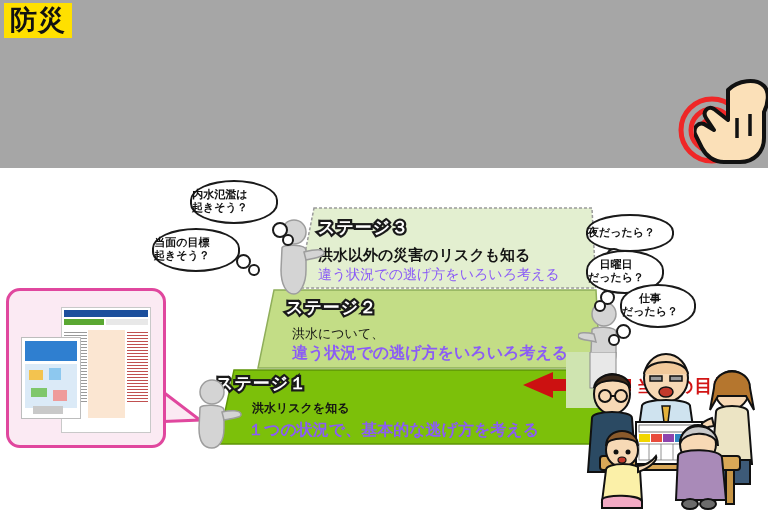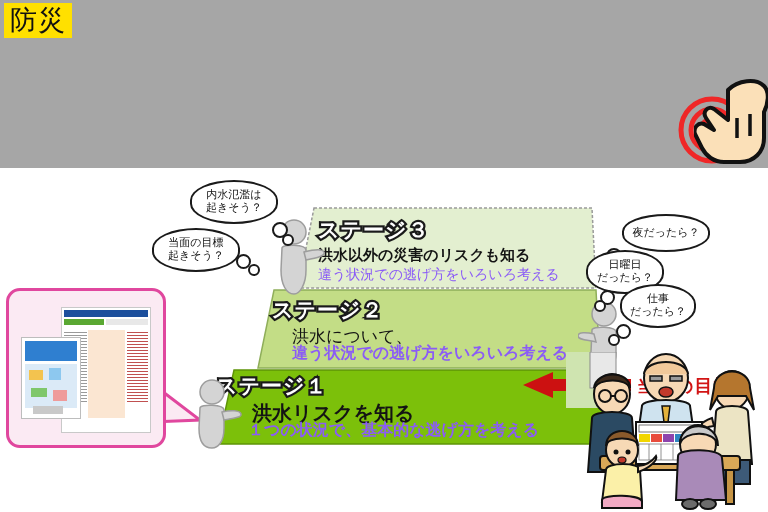--- a/index.html
+++ b/index.html
@@ -11,21 +11,21 @@
   #root{position:absolute;left:0;top:0;width:768px;height:512px;}
 
   
   .banner{
     position:absolute;left:0;top:0;width:768px;height:168px;
     background:#a6a6a6;overflow:hidden;
   }
   .badge{
     position:absolute;left:4px;top:3px;
     background:#ffe000;color:#111;
-    font-size:27px;font-weight:normal;line-height:1;
+    font-size:27px;font-weight:bold;line-height:1;
     padding:3px 6px 5px 6px;letter-spacing:1px;
   }
   .headline{
     position:absolute;left:0;top:34px;width:768px;
     text-align:center;
     font-size:42px;font-weight:bold;line-height:1.32;
     color:#ffffff;
     letter-spacing:4px;
     -webkit-text-stroke:7px #4d4d4d;
     paint-order:stroke fill;
@@ -39,21 +39,21 @@
   
   .stage{      
     position:absolute;
     color:#1a1a1a;
     box-sizing:border-box;
   }
   .stage .shape{position:absolute;left:0;top:0;width:100%;height:100%;}
 
   .s-title{
     position:absolute;
-    font-size:21px;font-weight:bold;letter-spacing:1px;
+    font-size:17px;font-weight:bold;letter-spacing:1px;
     color:#ffffff;
     -webkit-text-stroke:4.5px #1a1a1a;
     paint-order:stroke fill;
     white-space:nowrap;
   }
   .s-l1{position:absolute;font-weight:bold;font-size:15px;white-space:nowrap;color:#141414;}
   .s-l2{position:absolute;font-size:14px;white-space:nowrap;color:#8b5cf6;}
 
   
   .goal{
@@ -64,22 +64,22 @@
     paint-order:stroke fill;
     white-space:nowrap;
   }
   .arrow{position:absolute;left:523px;top:372px;width:108px;height:26px;}
 
   
   .bub{
     position:absolute;
     background:#ffffff;border:2px solid #1a1a1a;border-radius:50%/46%;
     color:#111;text-align:center;
-    display:flex;align-items:center;justify-content:center;
-    line-height:1.18;font-size:11px;font-weight:normal;
+    display:flex;align-items:center;justify-content:flex-start;
+    line-height:1.18;font-size:11px;font-weight:bold;
     box-sizing:border-box;
   }
   .dot{position:absolute;background:#fff;border:2px solid #1a1a1a;border-radius:50%;}
 
   
   .pink{
     position:absolute;left:6px;top:288px;width:160px;height:160px;
     background:#fbeaf3;border:3px solid #e0479e;border-radius:14px;
     box-sizing:border-box;
   }
@@ -216,31 +216,31 @@
   </div>
   <div class="s-title" style="left:318px;top:216px;">ステージ３</div>
   <div class="s-l1" style="left:318px;top:246px;">洪水以外の災害のリスクも知る</div>
   <div class="s-l2" style="left:318px;top:266px;">違う状況での逃げ方をいろいろ考える</div>
 
   <div class="stage" style="left:256px;top:288px;width:344px;height:82px;">
     <svg class="shape" viewBox="0 0 344 82" preserveAspectRatio="none">
       <path d="M18 2 L340 2 L344 80 L2 80 Z" fill="#c3dd86" stroke="#8fae5a" stroke-width="1.5"></path>
     </svg>
   </div>
-  <div class="s-title" style="left:272px;top:296px;">ステージ２</div>
-  <div class="s-l1" style="left:292px;top:325px;font-weight:normal;font-size:17px;">洪水について、</div>
+  <div class="s-title" style="left:286px;top:296px;">ステージ２</div>
+  <div class="s-l1" style="left:292px;top:325px;font-weight:normal;font-size:13px;">洪水について、</div>
   <div class="s-l2" style="left:292px;top:343px;font-weight:bold;font-size:16px;">違う状況での逃げ方をいろいろ考える</div>
 
   <div class="stage" style="left:216px;top:368px;width:388px;height:78px;">
     <svg class="shape" viewBox="0 0 388 78" preserveAspectRatio="none">
       <path d="M18 2 L384 2 L388 76 L2 76 Z" fill="#7cc00a" stroke="#5e9407" stroke-width="1.5"></path>
     </svg>
   </div>
   <div class="s-title" style="left:216px;top:372px;">ステージ１</div>
-  <div class="s-l1" style="left:252px;top:400px;font-size:20px;">洪水リスクを知る</div>
+  <div class="s-l1" style="left:252px;top:400px;font-size:12px;">洪水リスクを知る</div>
   <div class="s-l2" style="left:248px;top:420px;font-weight:bold;font-size:16px;">１つの状況で、基本的な逃げ方を考える</div>
 
   <svg class="arrow" viewBox="0 0 108 26">
     <path d="M0 13 L30 0 L30 7 L108 7 L108 19 L30 19 L30 26 Z" fill="#cc1111"></path>
   </svg>
   <div class="goal">当面の目標</div>
 
   <svg class="fig" style="left:272px;top:218px;width:54px;height:78px;" viewBox="0 0 54 78">
     <circle cx="22" cy="14" r="12" fill="#d4d4d4" stroke="#9d9d9d" stroke-width="1.5"></circle>
     <path d="M10 30 C10 26 34 26 34 32 L34 52 C34 66 28 76 22 76 C14 76 9 66 9 52 Z" fill="#d4d4d4" stroke="#9d9d9d" stroke-width="1.5"></path>
@@ -270,21 +270,21 @@
 
   <div class="bub" style="left:152px;top:228px;width:88px;height:44px;">
     <div>
       <span>当面の目標</span><br>
       <span>起きそう？</span>
     </div>
   </div>
   <div class="dot" style="left:236px;top:254px;width:11px;height:11px;"></div>
   <div class="dot" style="left:248px;top:264px;width:8px;height:8px;"></div>
 
-  <div class="bub" style="left:622px;top:214px;width:88px;height:38px;">
+  <div class="bub" style="left:586px;top:214px;width:88px;height:38px;">
     <div>
       <span>夜だったら？</span>
     </div>
   </div>
   <div class="dot" style="left:606px;top:248px;width:12px;height:12px;"></div>
   <div class="dot" style="left:600px;top:260px;width:8px;height:8px;"></div>
 
   <div class="bub" style="left:586px;top:250px;width:78px;height:44px;">
     <div>
       <span>日曜日</span><br>

